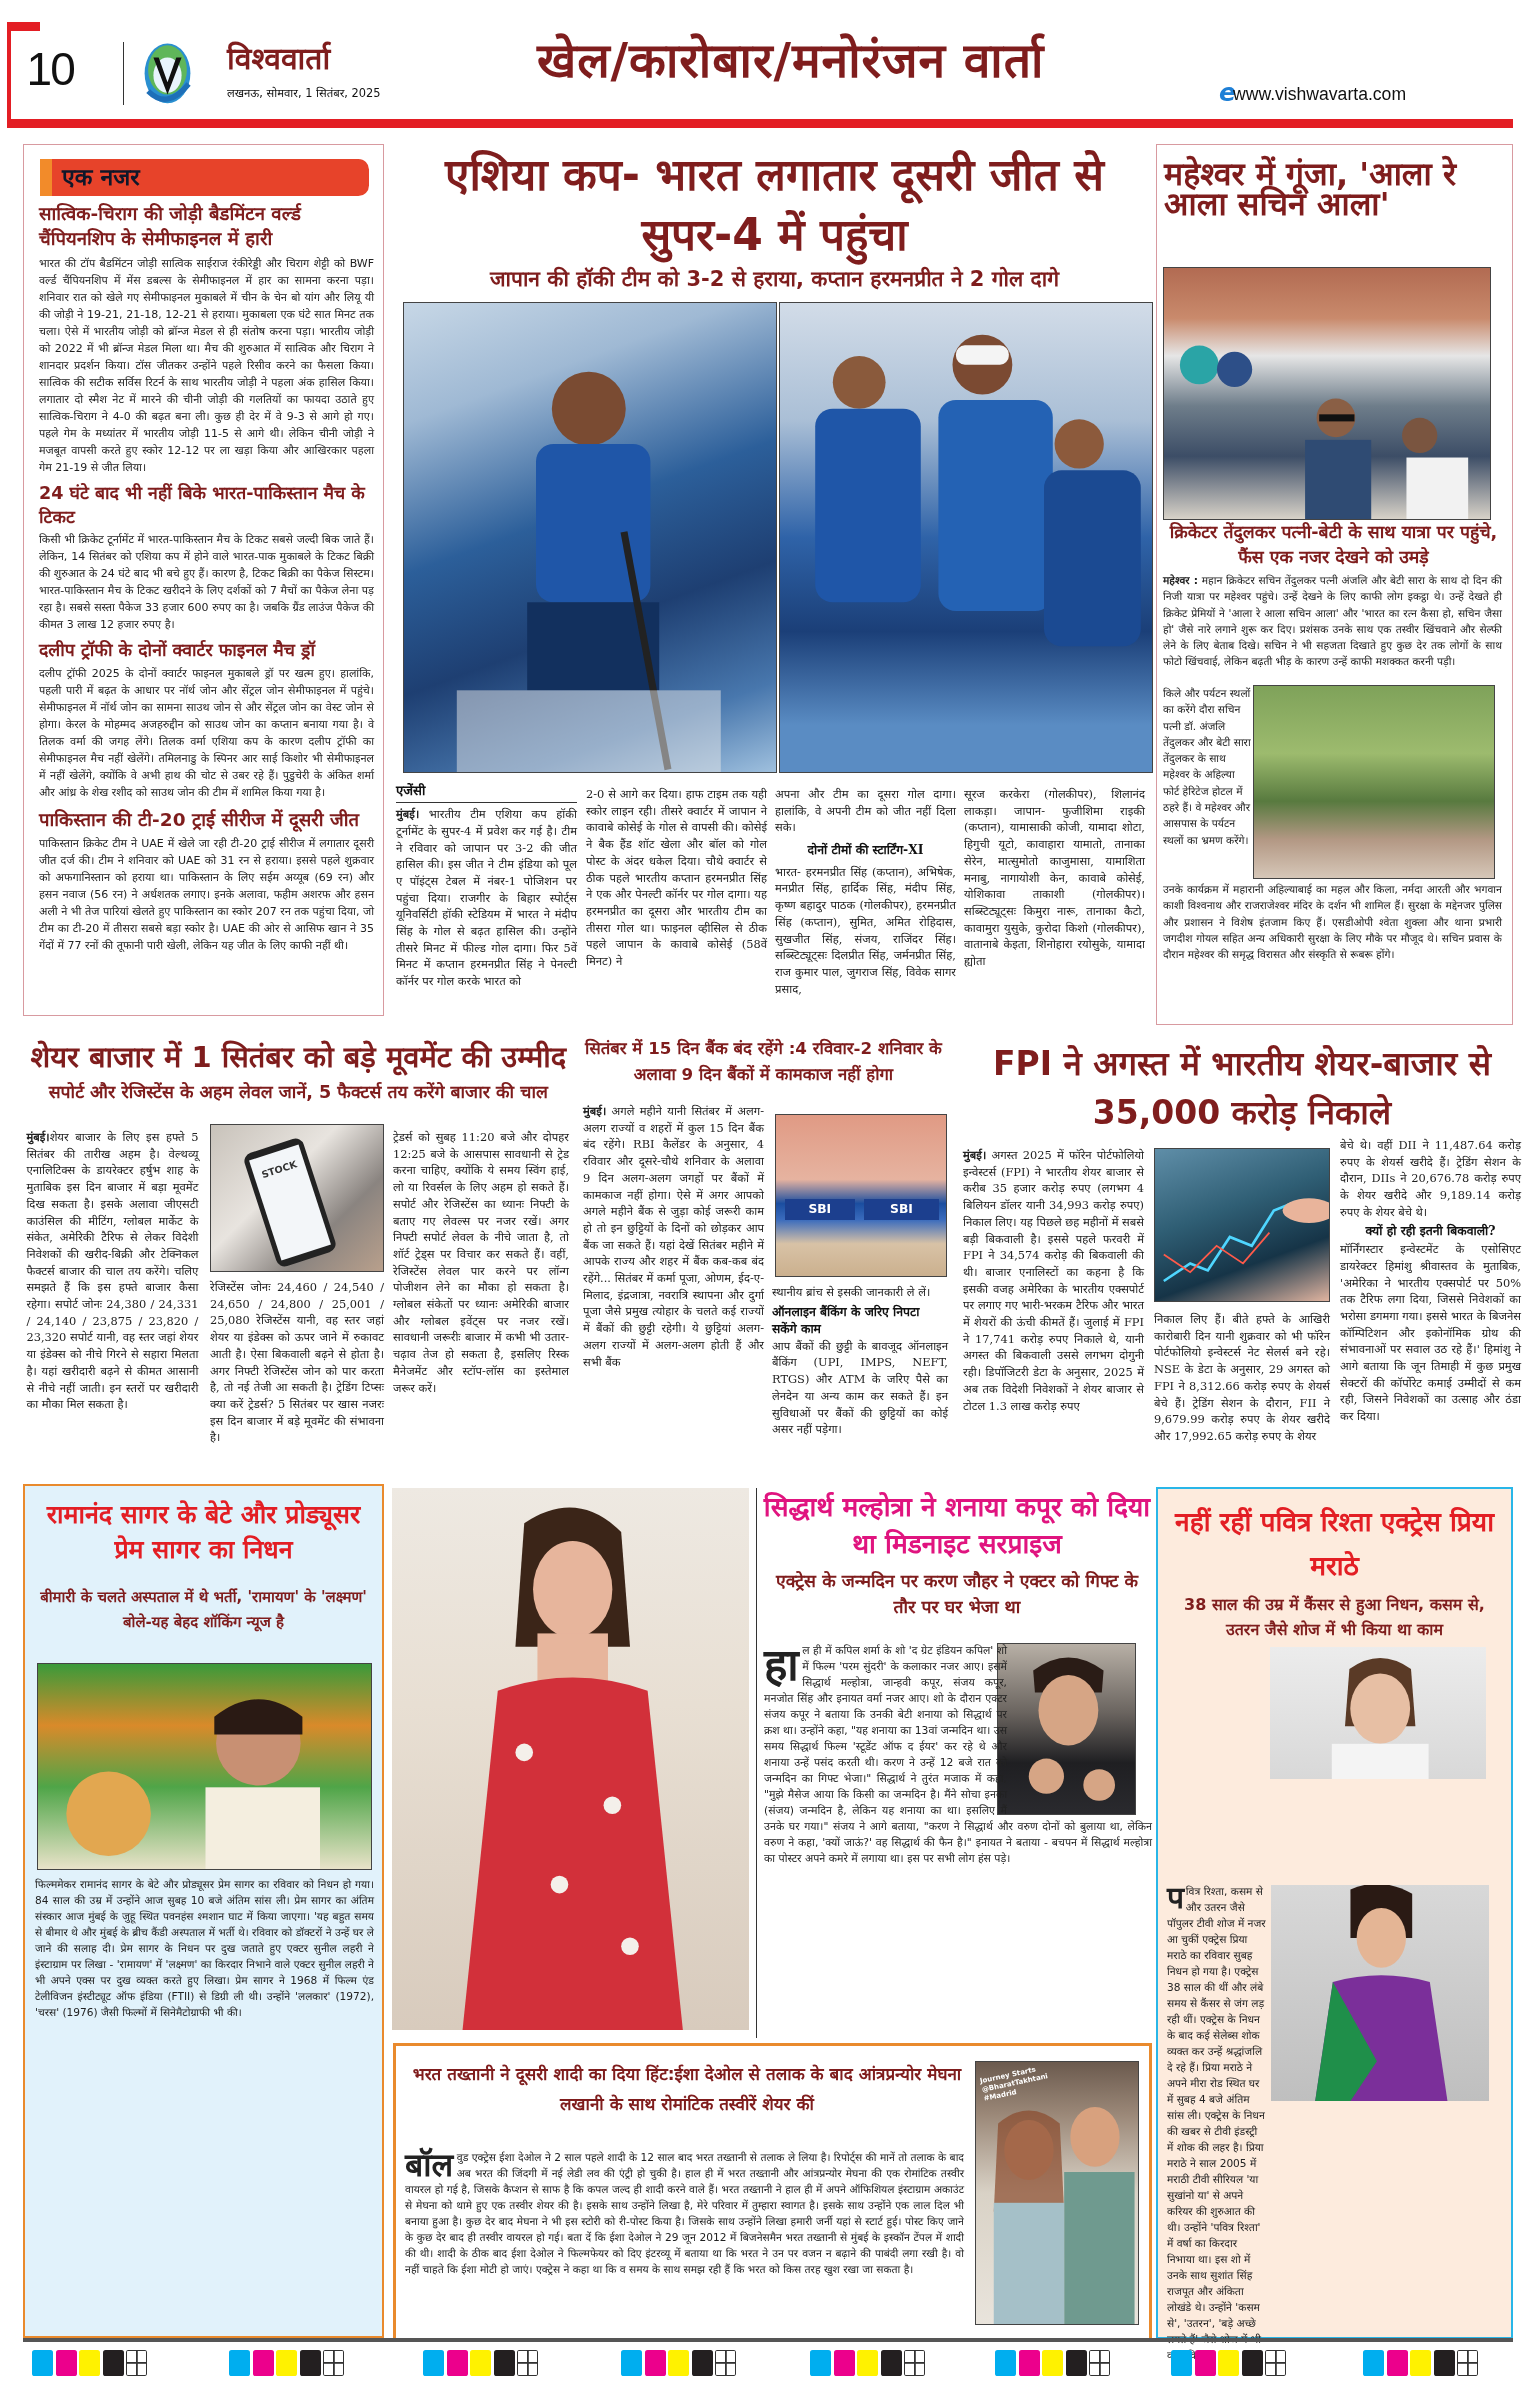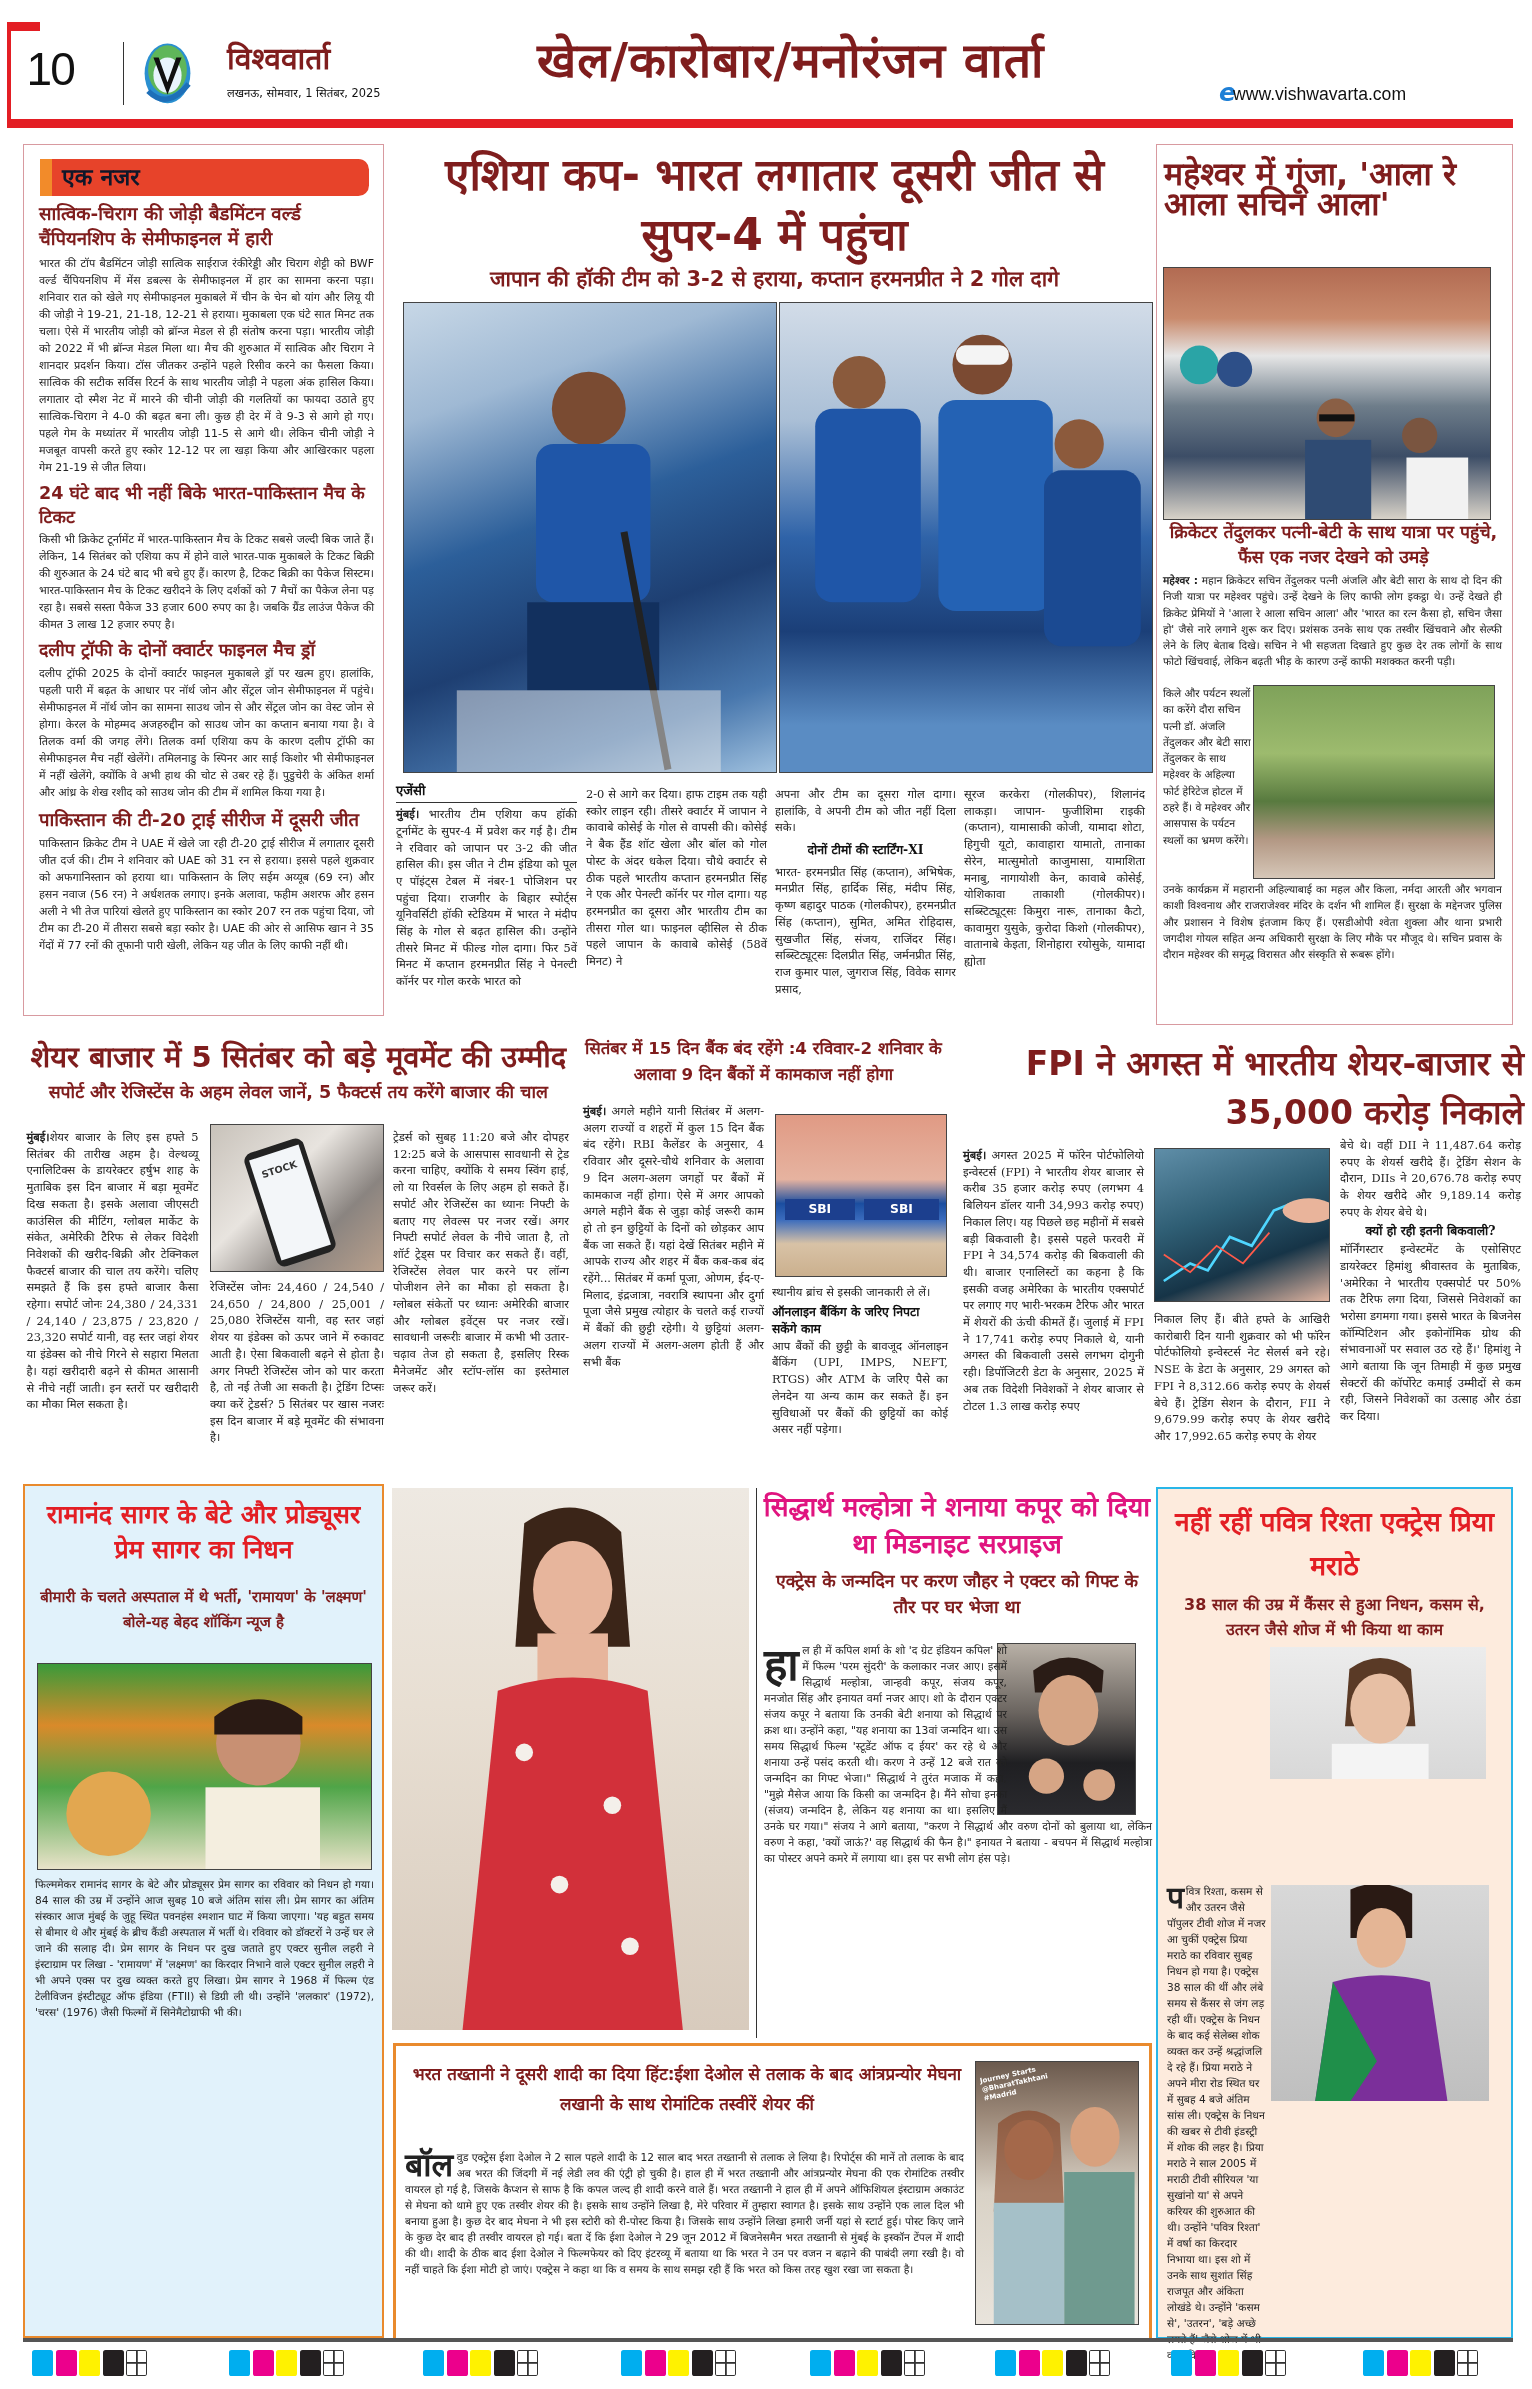--- a/index.html
+++ b/index.html
@@ -125,21 +125,21 @@
   <p class="bodys" style="font-size:10.6px;line-height:16.3px"><span class="lead">महेश्वर :</span> <span>महान क्रिकेटर सचिन तेंदुलकर पत्नी अंजलि और बेटी सारा के साथ दो दिन की निजी यात्रा पर महेश्वर पहुंचे। उन्हें देखने के लिए काफी लोग इकट्ठा थे। उन्हें देखते ही क्रिकेट प्रेमियों ने 'आला रे आला सचिन आला' और 'भारत का रत्न कैसा हो, सचिन जैसा हो' जैसे नारे लगाने शुरू कर दिए। प्रशंसक उनके साथ एक तस्वीर खिंचवाने और सेल्फी लेने के लिए बेताब दिखे। सचिन ने भी सहजता दिखाते हुए कुछ देर तक लोगों के साथ फोटो खिंचवाई, लेकिन बढ़ती भीड़ के कारण उन्हें काफी मशक्कत करनी पड़ी।</span></p>
 </div>
 <div class="abs" style="left:1163px;top:685px;width:88px">
   <p class="bodys" style="font-size:10.6px;line-height:16.3px;text-align:left">किले और पर्यटन स्थलों का करेंगे दौरा सचिन पत्नी डॉ. अंजलि तेंदुलकर और बेटी सारा तेंदुलकर के साथ महेश्वर के अहिल्या फोर्ट हेरिटेज होटल में ठहरे हैं। वे महेश्वर और आसपास के पर्यटन स्थलों का भ्रमण करेंगे।</p>
 </div>
 <div class="photo" style="left:1253px;top:685px;width:242px;height:194px;background:linear-gradient(180deg,#7fa25a 0%,#9dbb6e 35%,#587a3f 60%,#b39884 80%,#d6c7b8 100%)"></div>
 <div class="abs" style="left:1163px;top:881px;width:339px">
   <p class="bodys" style="font-size:10.6px;line-height:16.3px">उनके कार्यक्रम में महारानी अहिल्याबाई का महल और किला, नर्मदा आरती और भगवान काशी विश्वनाथ और राजराजेश्वर मंदिर के दर्शन भी शामिल हैं। सुरक्षा के मद्देनजर पुलिस और प्रशासन ने विशेष इंतजाम किए हैं। एसडीओपी श्वेता शुक्ला और थाना प्रभारी जगदीश गोयल सहित अन्य अधिकारी सुरक्षा के लिए मौके पर मौजूद थे। सचिन प्रवास के दौरान महेश्वर की समृद्ध विरासत और संस्कृति से रूबरू होंगे।</p>
 </div>
 
-<h2 class="abs hd" style="left:12.3px;top:1039px;width:572px;font-size:29px;line-height:37px;text-align:center">शेयर बाजार में 5 सितंबर को बड़े मूवमेंट की उम्मीद</h2>
+<h2 class="abs hd" style="left:12.3px;top:1039px;width:572px;font-size:29px;line-height:37px;text-align:center">शेयर बाजार में 1 सितंबर को बड़े मूवमेंट की उम्मीद</h2>
 <h3 class="abs hd" style="left:12.3px;top:1080px;width:572px;font-size:17.6px;line-height:25px;text-align:center">सपोर्ट और रेजिस्टेंस के अहम लेवल जानें, 5 फैक्टर्स तय करेंगे बाजार की चाल</h3>
 <div class="abs" style="left:26.4px;top:1129px;width:172px">
   <p class="body"><span class="lead">मुंबई।</span><span>शेयर बाजार के लिए इस हफ्ते 5 सितंबर की तारीख अहम है। वेल्थव्यू एनालिटिक्स के डायरेक्टर हर्षुभ शाह के मुताबिक इस दिन बाजार में बड़ा मूवमेंट दिख सकता है। इसके अलावा जीएसटी काउंसिल की मीटिंग, ग्लोबल मार्केट के संकेत, अमेरिकी टैरिफ से लेकर विदेशी निवेशकों की खरीद-बिक्री और टेक्निकल फैक्टर्स बाजार की चाल तय करेंगे। चलिए समझते हैं कि इस हफ्ते बाजार कैसा रहेगा। सपोर्ट जोनः 24,380 / 24,331 / 24,140 / 23,875 / 23,820 / 23,320 सपोर्ट यानी, वह स्तर जहां शेयर या इंडेक्स को नीचे गिरने से सहारा मिलता है। यहां खरीदारी बढ़ने से कीमत आसानी से नीचे नहीं जाती। इन स्तरों पर खरीदारी का मौका मिल सकता है।</span></p>
 </div>
 <div class="photo" style="left:210px;top:1124px;width:174px;height:148px;background:linear-gradient(135deg,#c8c2ba 0%,#e8e4df 40%,#8a8480 70%,#b9a08c 100%)">
   <div style="position:absolute;left:48px;top:17.6px;width:62px;height:119px;border-radius:8.8px;background:#222;transform:rotate(-18deg)">
     <div style="position:absolute;left:5.3px;top:7px;right:5.3px;bottom:7px;background:#f3f6f9;font-size:9.7px;font-weight:bold;text-align:center;padding-top:12.3px;color:#333">STOCK</div>
   </div>
 </div>
 <div class="abs" style="left:210px;top:1279px;width:174px">
@@ -156,21 +156,21 @@
 <div class="photo" style="left:775px;top:1114px;width:172px;height:163px;background:linear-gradient(180deg,#e09a84 0%,#e6b3a0 40%,#1b4ea0 55%,#3a6bbd 65%,#d8c2a6 80%,#cbb08e 100%)">
   <div style="position:absolute;left:8.8px;top:84px;width:70px;height:21px;background:#1c3f8e;color:#fff;font-weight:bold;font-size:12.3px;text-align:center;line-height:21px">SBI</div>
   <div style="position:absolute;left:88px;top:84px;width:75px;height:21px;background:#1c3f8e;color:#fff;font-weight:bold;font-size:12.3px;text-align:center;line-height:21px">SBI</div>
 </div>
 <div class="abs" style="left:772px;top:1284px;width:176px">
   <p class="body">स्थानीय ब्रांच से इसकी जानकारी ले लें।</p>
   <p class="serif" style="font-size:12.3px;font-weight:bold;line-height:17.6px;margin-top:1.8px">ऑनलाइन बैंकिंग के जरिए निपटा सकेंगे काम</p>
   <p class="body">आप बैंकों की छुट्टी के बावजूद ऑनलाइन बैंकिंग (UPI, IMPS, NEFT, RTGS) और ATM के जरिए पैसे का लेनदेन या अन्य काम कर सकते हैं। इन सुविधाओं पर बैंकों की छुट्टियों का कोई असर नहीं पड़ेगा।</p>
 </div>
 
-<h2 class="abs hd" style="left:960px;top:1039px;width:564px;text-align:right;font-size:33px;line-height:49px">FPI ने अगस्त में भारतीय शेयर-बाजार से 35,000 करोड़ निकाले</h2>
+<h2 class="abs hd" style="left:960px;top:1039px;width:564px;text-align:center;font-size:33px;line-height:49px">FPI ने अगस्त में भारतीय शेयर-बाजार से 35,000 करोड़ निकाले</h2>
 <div class="abs" style="left:963px;top:1147px;width:181px">
   <p class="body"><span class="lead">मुंबई।</span> <span>अगस्त 2025 में फॉरेन पोर्टफोलियो इन्वेस्टर्स (FPI) ने भारतीय शेयर बाजार से करीब 35 हजार करोड़ रुपए (लगभग 4 बिलियन डॉलर यानी 34,993 करोड़ रुपए) निकाल लिए। यह पिछले छह महीनों में सबसे बड़ी बिकवाली है। इससे पहले फरवरी में FPI ने 34,574 करोड़ की बिकवाली की थी। बाजार एनालिस्टों का कहना है कि इसकी वजह अमेरिका के भारतीय एक्सपोर्ट पर लगाए गए भारी-भरकम टैरिफ और भारत में शेयरों की ऊंची कीमतें हैं। जुलाई में FPI ने 17,741 करोड़ रुपए निकाले थे, यानी अगस्त की बिकवाली उससे लगभग दोगुनी रही। डिपॉजिटरी डेटा के अनुसार, 2025 में अब तक विदेशी निवेशकों ने शेयर बाजार से टोटल 1.3 लाख करोड़ रुपए</span></p>
 </div>
 <div class="photo" style="left:1154px;top:1148px;width:176px;height:154px;background:linear-gradient(160deg,#5f8ea8 0%,#2f5e74 40%,#163447 70%,#e0b4a0 100%)">
   <svg width="176" height="154" viewBox="0 0 200 175" style="position:absolute;left:0;top:0">
     <polyline points="10,150 40,130 60,138 85,100 110,110 135,70 160,60" fill="none" stroke="#4fd6ff" stroke-width="3"></polyline>
     <polyline points="10,120 40,140 70,110 100,130 130,95" fill="none" stroke="#ff5a4a" stroke-width="2"></polyline>
     <ellipse cx="175" cy="70" rx="30" ry="14" fill="#e9b49b"></ellipse>
   </svg>
 </div>

